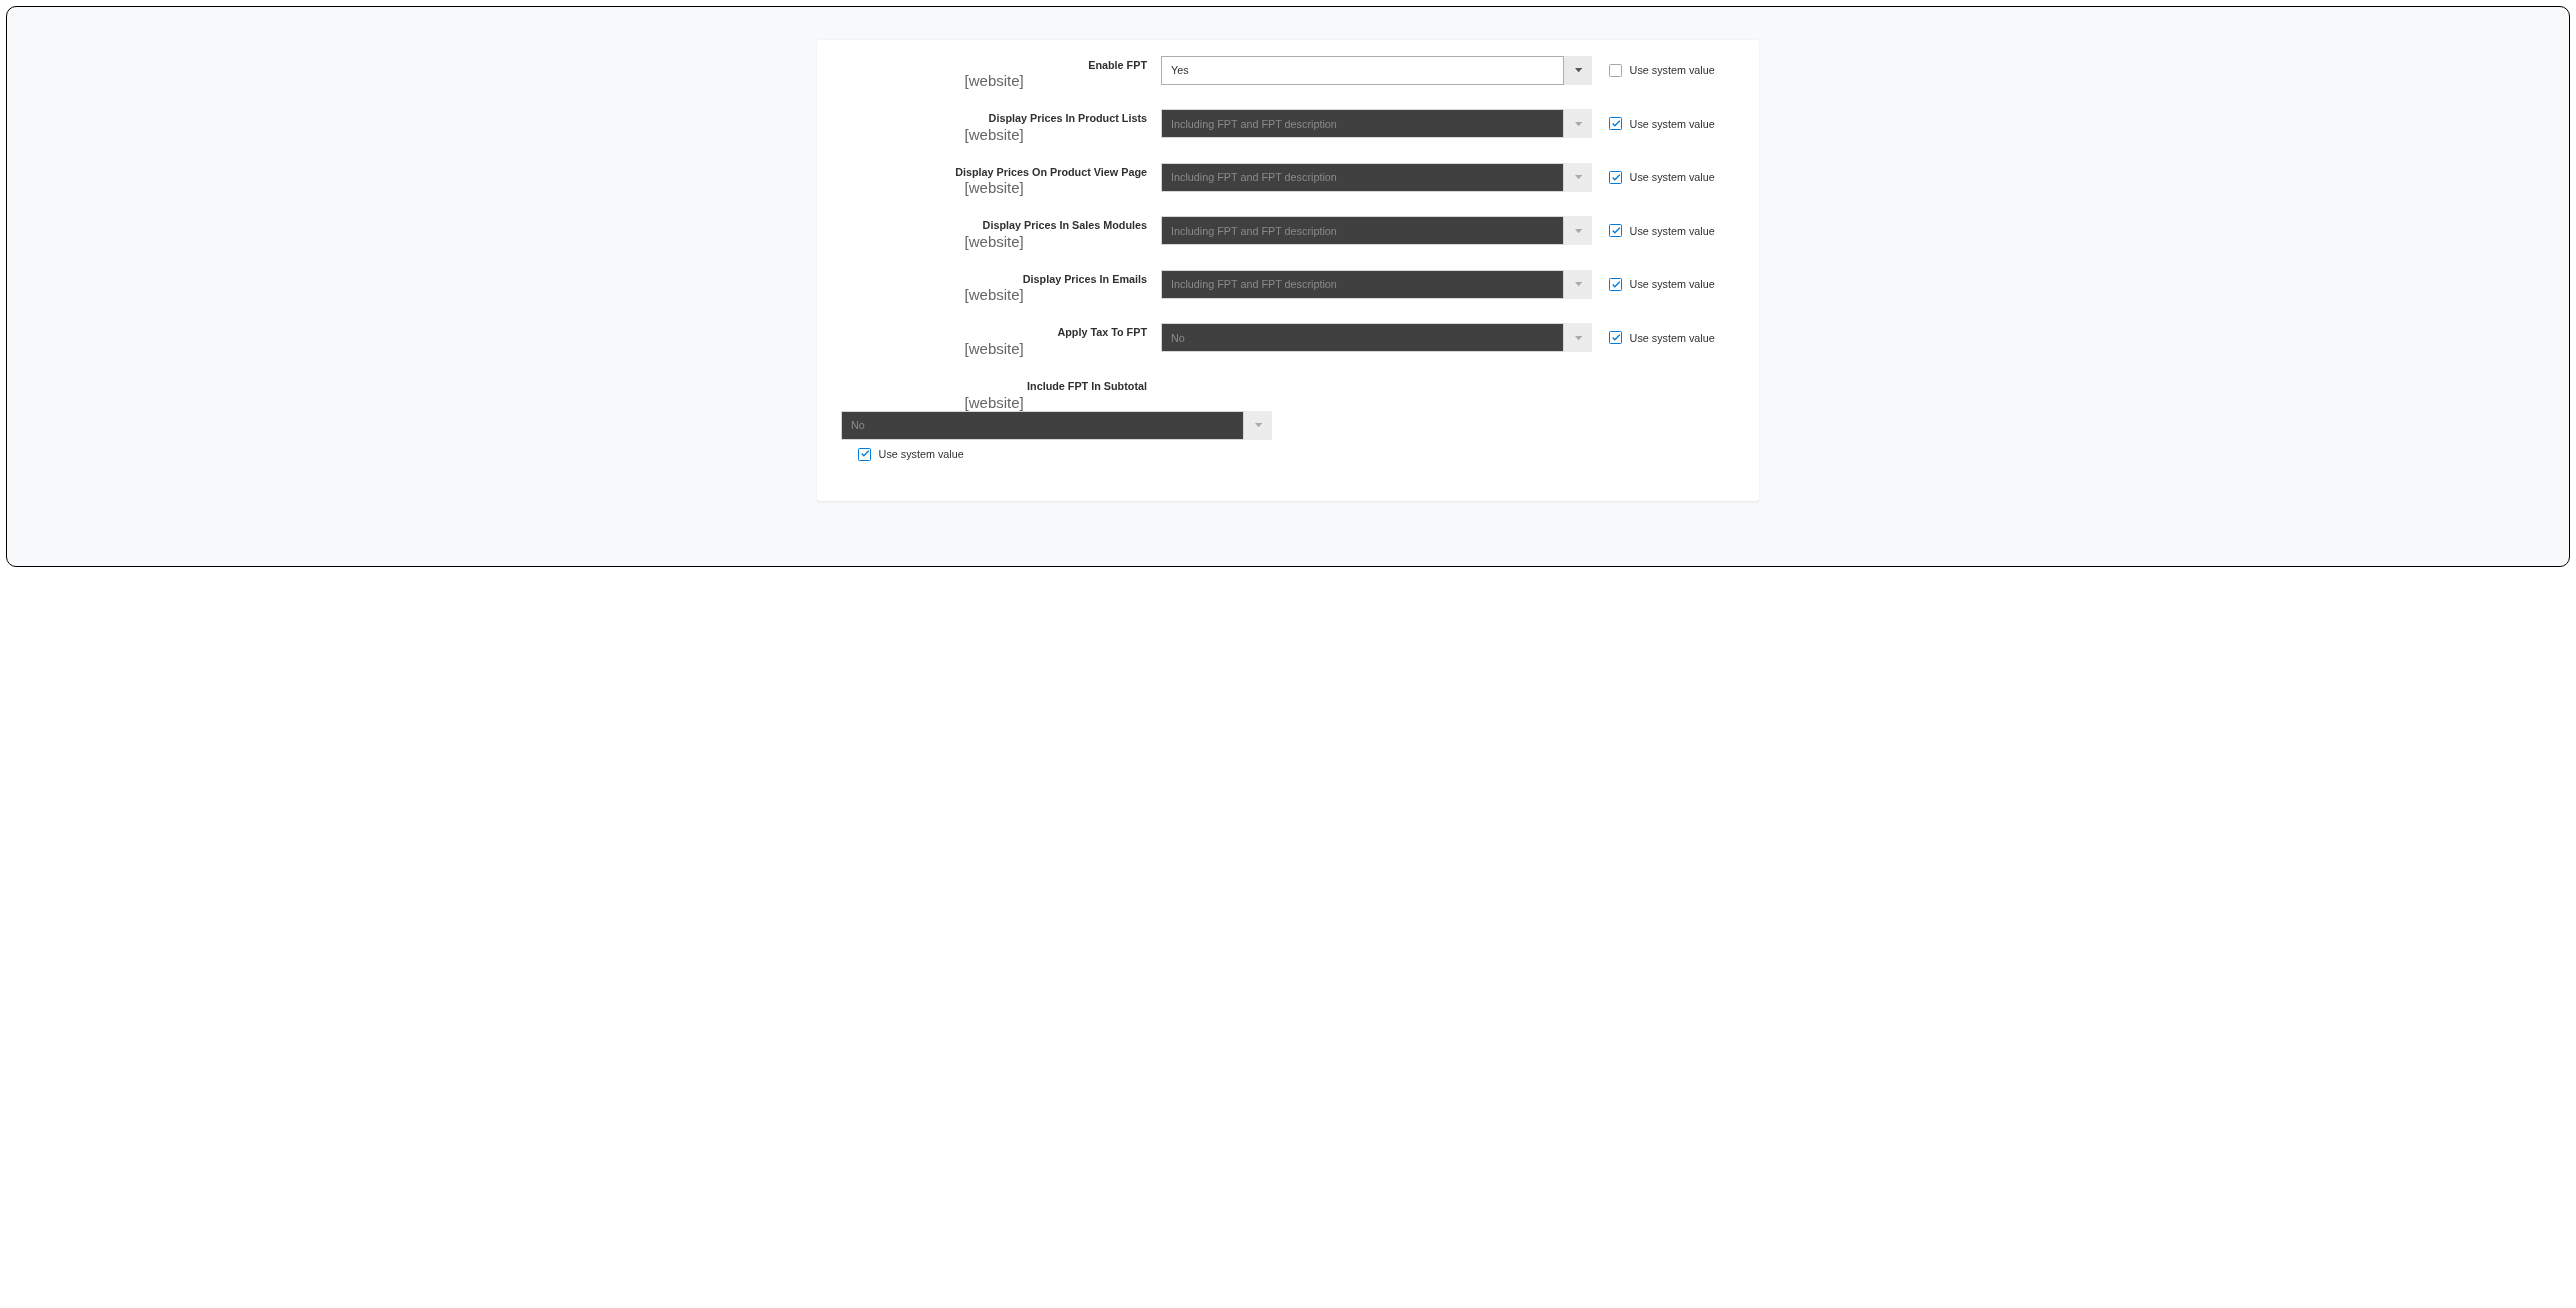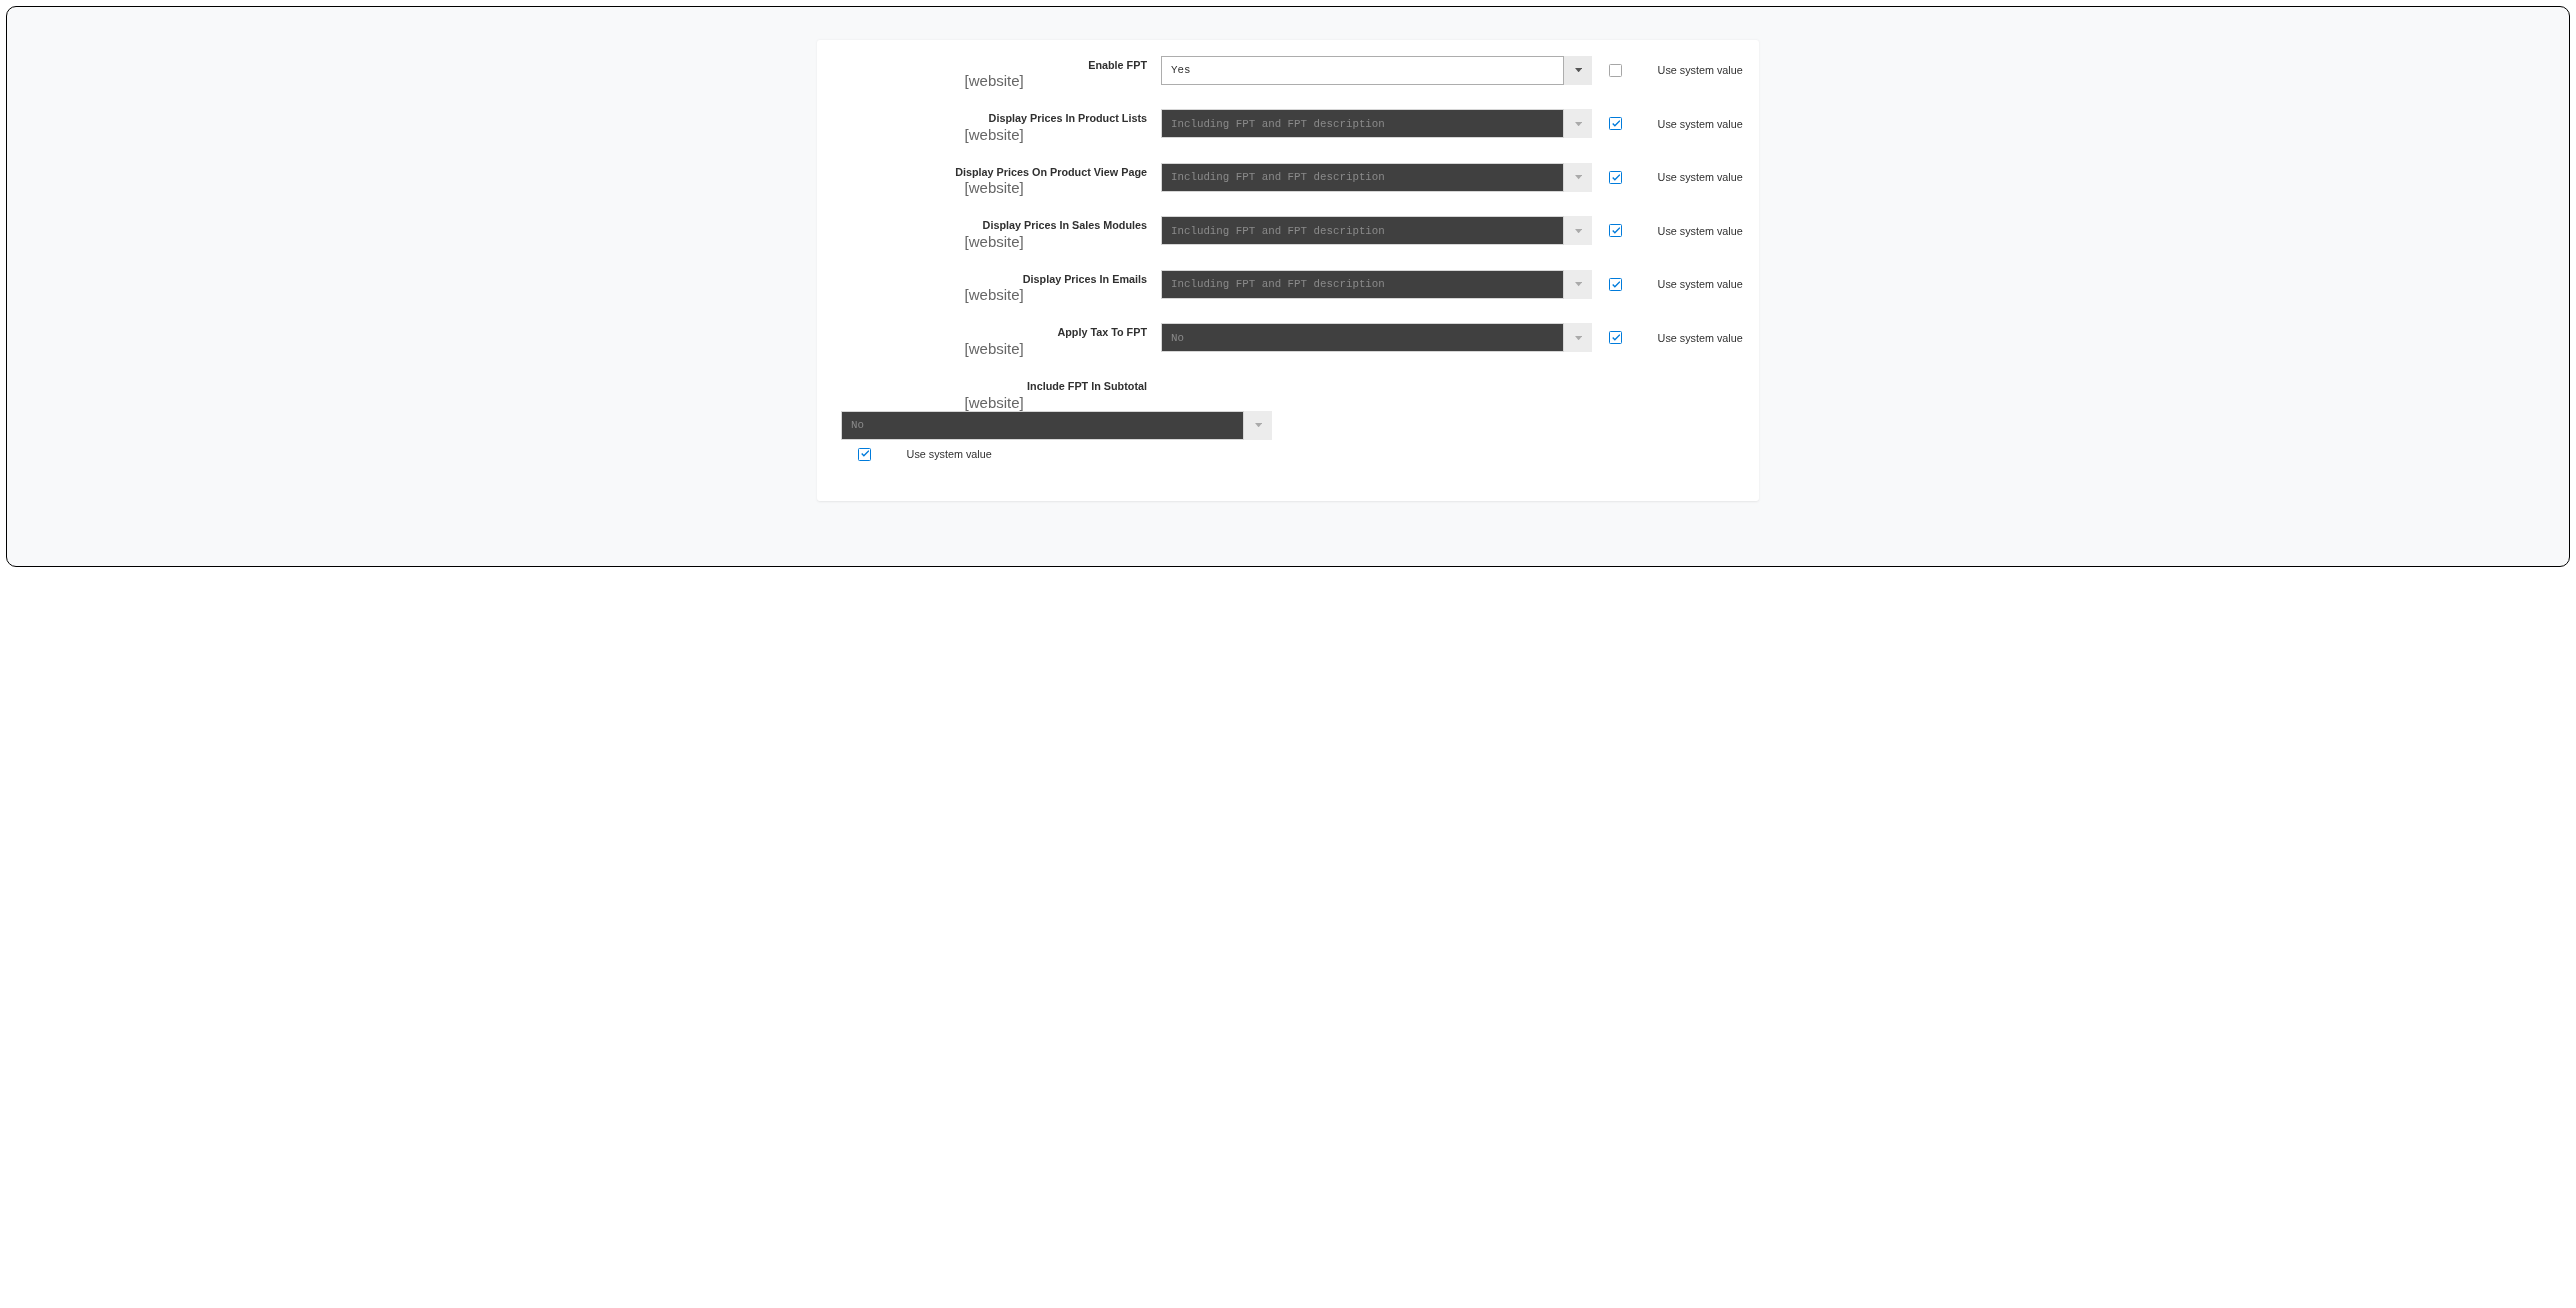--- a/index.html
+++ b/index.html
@@ -51,21 +51,20 @@
   }
   .label-scope {
     font-size: 15px;
     color: #666;
     margin-top: 0.7px;
     text-align: center;
   }
   .control-col {
     width: 431px;
     flex-shrink: 0;
-    font-family: Liberation Mono, monospace;
   }
   .select-wrap {
     position: relative;
     width: 100%;
     height: 29px;
   }
   .select-box {
     width: 100%;
     height: 29px;
     border: 0.7px solid #adadad;
@@ -100,21 +99,20 @@
     border-left-color: #d6d6d6;
   }
   .select-arrow svg { display:block; }
   .select-box.disabled + .select-arrow svg path { fill:#aaa; }
   .sys-col {
     flex-shrink: 0;
     padding-left: 17px;
     display: flex;
     align-items: center;
     height: 29px;
-    gap: 28px;
   }
   .chk {
     width: 13px;
     height: 13px;
     border: 0.7px solid #a6a6a6;
     background: #fff;
     border-radius: 1.4px;
     display: inline-flex;
     align-items: center;
     justify-content: center;

